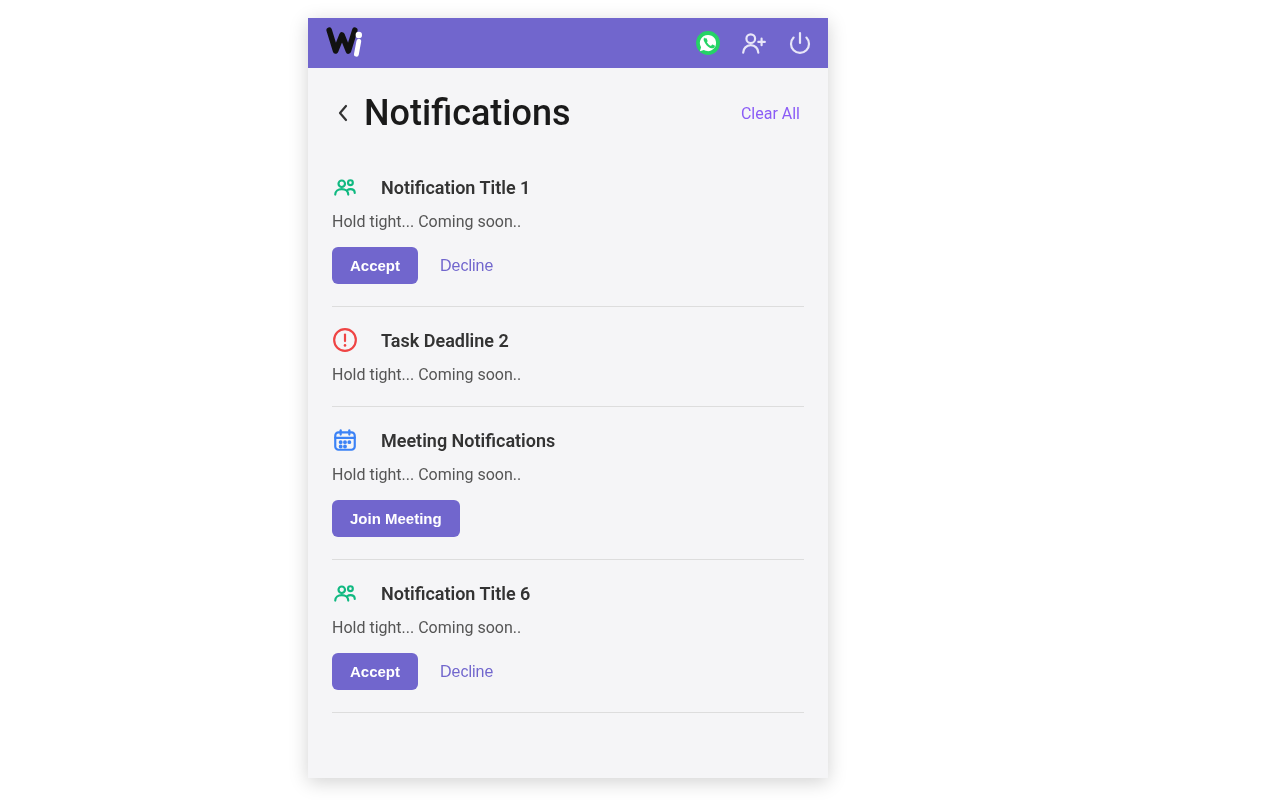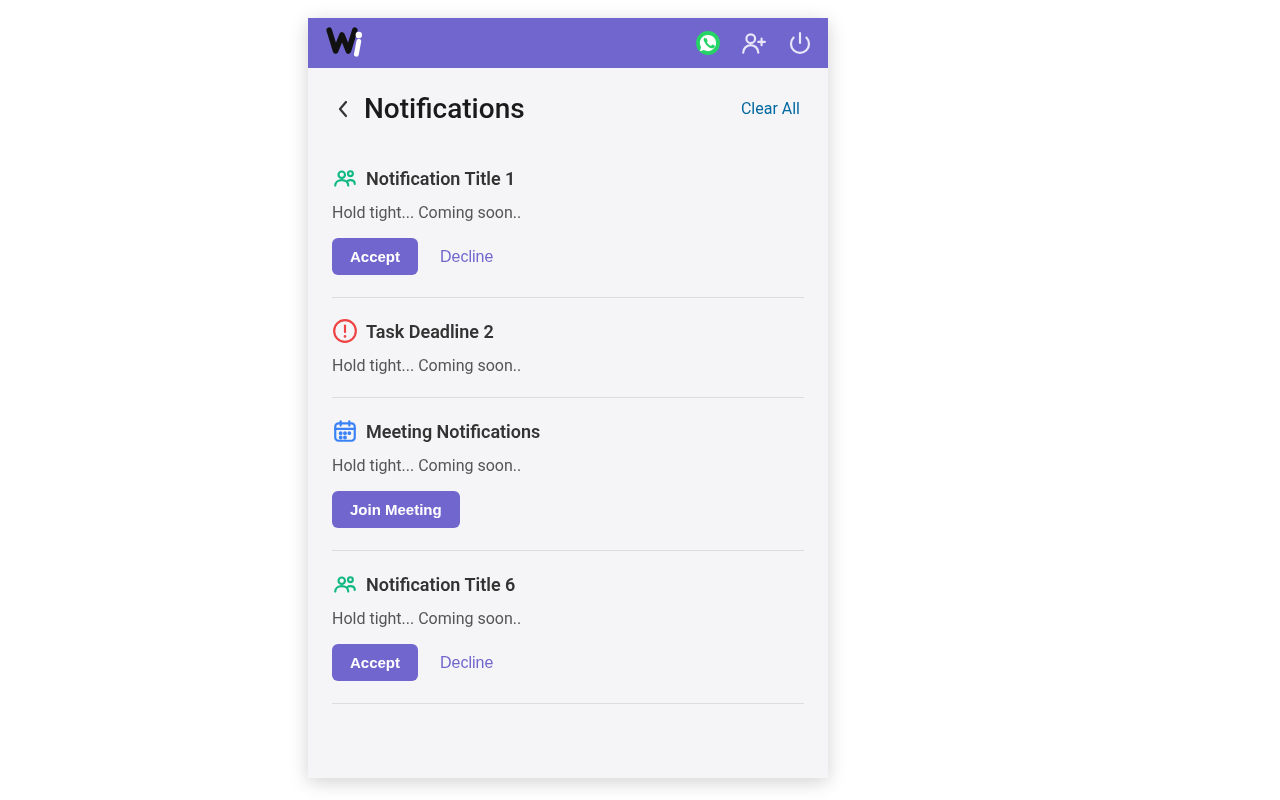--- a/index.html
+++ b/index.html
@@ -63,40 +63,40 @@
       display: flex;
       align-items: center;
       gap: 14px;
     }
     .back-chevron {
       cursor: pointer;
       display: flex;
       align-items: center;
     }
     .page-title {
-      font-size: 28px;
+      font-size: 36px;
       font-weight: 500;
       color: #1a1a1a;
     }
     .clear-all {
       font-size: 16px;
-      color: #0369a1;
+      color: #8b5cf6;
       cursor: pointer;
     }
     .notif-list {
       padding: 10px 24px 20px 24px;
     }
     .notif-item {
       padding: 20px 0 22px 0;
       border-bottom: 1px solid #ddd;
     }
     .notif-head {
       display: flex;
       align-items: center;
-      gap: 8px;
+      gap: 23px;
       margin-bottom: 12px;
     }
     .notif-icon {
       width: 26px;
       height: 26px;
       display: flex;
       align-items: center;
       justify-content: center;
     }
     .notif-title {

